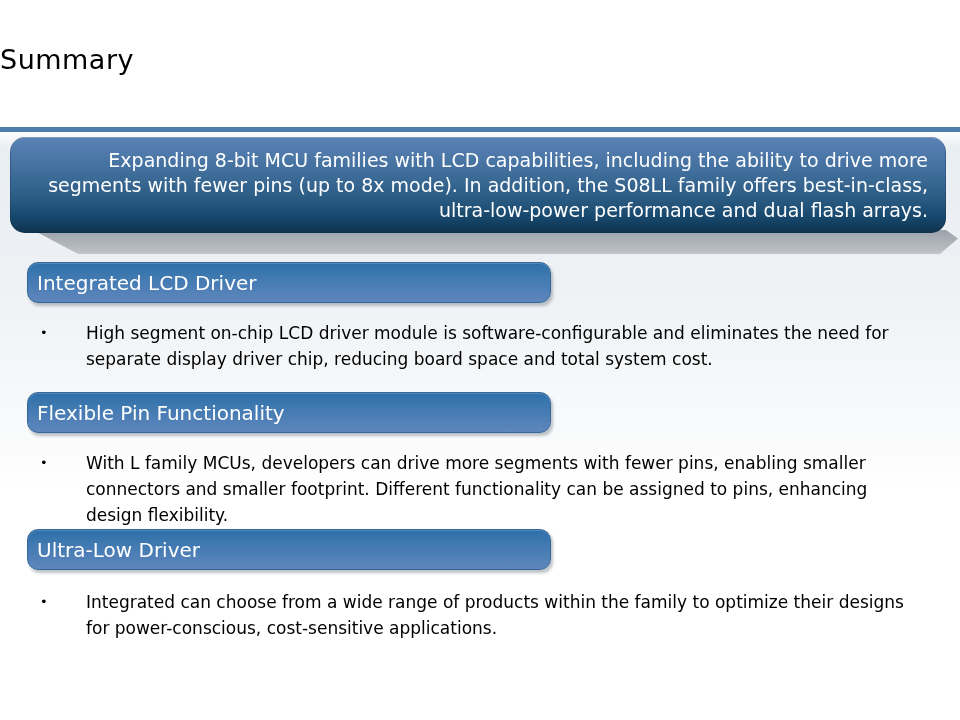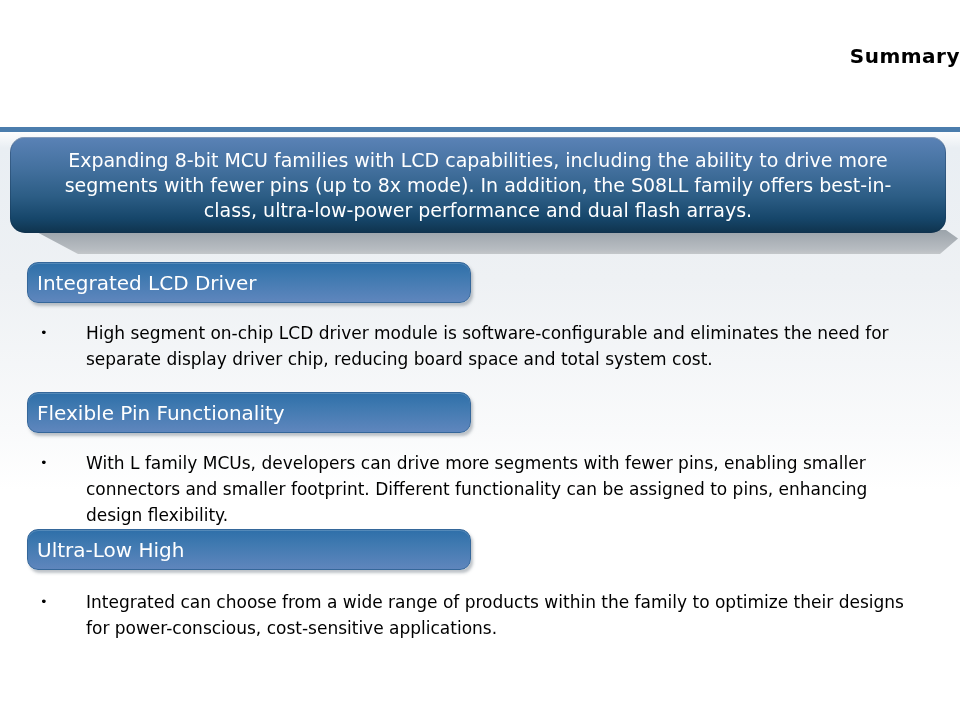--- a/index.html
+++ b/index.html
@@ -19,23 +19,23 @@
       #eef1f4 280px,
       #f9fafb 430px,
       #ffffff 490px, #ffffff 720px);
   }
   .title {
     position: absolute;
     top: 44px;
     left: 0;
     width: 100%;
     margin: 0;
-    text-align: right;
-    font-size: 20px;
-    font-weight: bold;
+    text-align: left;
+    font-size: 27px;
+    font-weight: normal;
     color: #000000;
     letter-spacing: 0.5px;
   }
   .rule {
     position: absolute;
     top: 127px;
     left: 0;
     width: 100%;
     height: 5px;
     background: var(--rule, #4b7dad);
@@ -62,31 +62,31 @@
       #44719f 32%,
       #2c5d85 62%,
       #16466a 85%,
       var(--hero-bottom, #0f334d) 100%);
     box-shadow: inset 0 1px 0 rgba(255,255,255,0.35), inset 0 0 0 1px rgba(20,50,80,0.35);
     display: flex;
     align-items: center;
     justify-content: center;
   }
   .hero-text {
-    margin: 12px;
+    margin: 0;
     padding: 0 18px;
-    text-align: center;
+    text-align: right;
     color: var(--text-light, #ffffff);
     font-size: 19px;
     line-height: 25px;
   }
   .header-bar {
     position: absolute;
     left: 27px;
-    width: 444px;
+    width: 524px;
     height: 41px;
     box-sizing: border-box;
     border-radius: 11px;
     border: 1px solid #35679a;
     background: linear-gradient(180deg,
       var(--header-top, #2e6fa9) 0%,
       #3f79b0 35%,
       var(--header-bottom, #5f86bd) 100%);
     box-shadow: 2px 3px 3px rgba(125,135,145,0.5), inset 0 1px 0 rgba(255,255,255,0.18);
     display: flex;
@@ -149,20 +149,20 @@
 
   <div class="header-bar h2">
     <span class="header-label">Flexible Pin Functionality</span>
   </div>
   <div class="bullet b2">
     <span class="dot">•</span>
     <span class="bullet-text">With L family MCUs, developers can drive more segments with fewer pins, enabling smaller connectors and smaller footprint. Different functionality can be assigned to pins, enhancing design flexibility.</span>
   </div>
 
   <div class="header-bar h3">
-    <span class="header-label">Ultra-Low High</span>
+    <span class="header-label">Ultra-Low Driver</span>
   </div>
   <div class="bullet b3">
     <span class="dot">•</span>
     <span class="bullet-text">Integrated can choose from a wide range of products within the family to optimize their designs for power-conscious, cost-sensitive applications.</span>
   </div>
 
 </div>
 
 </body></html>

